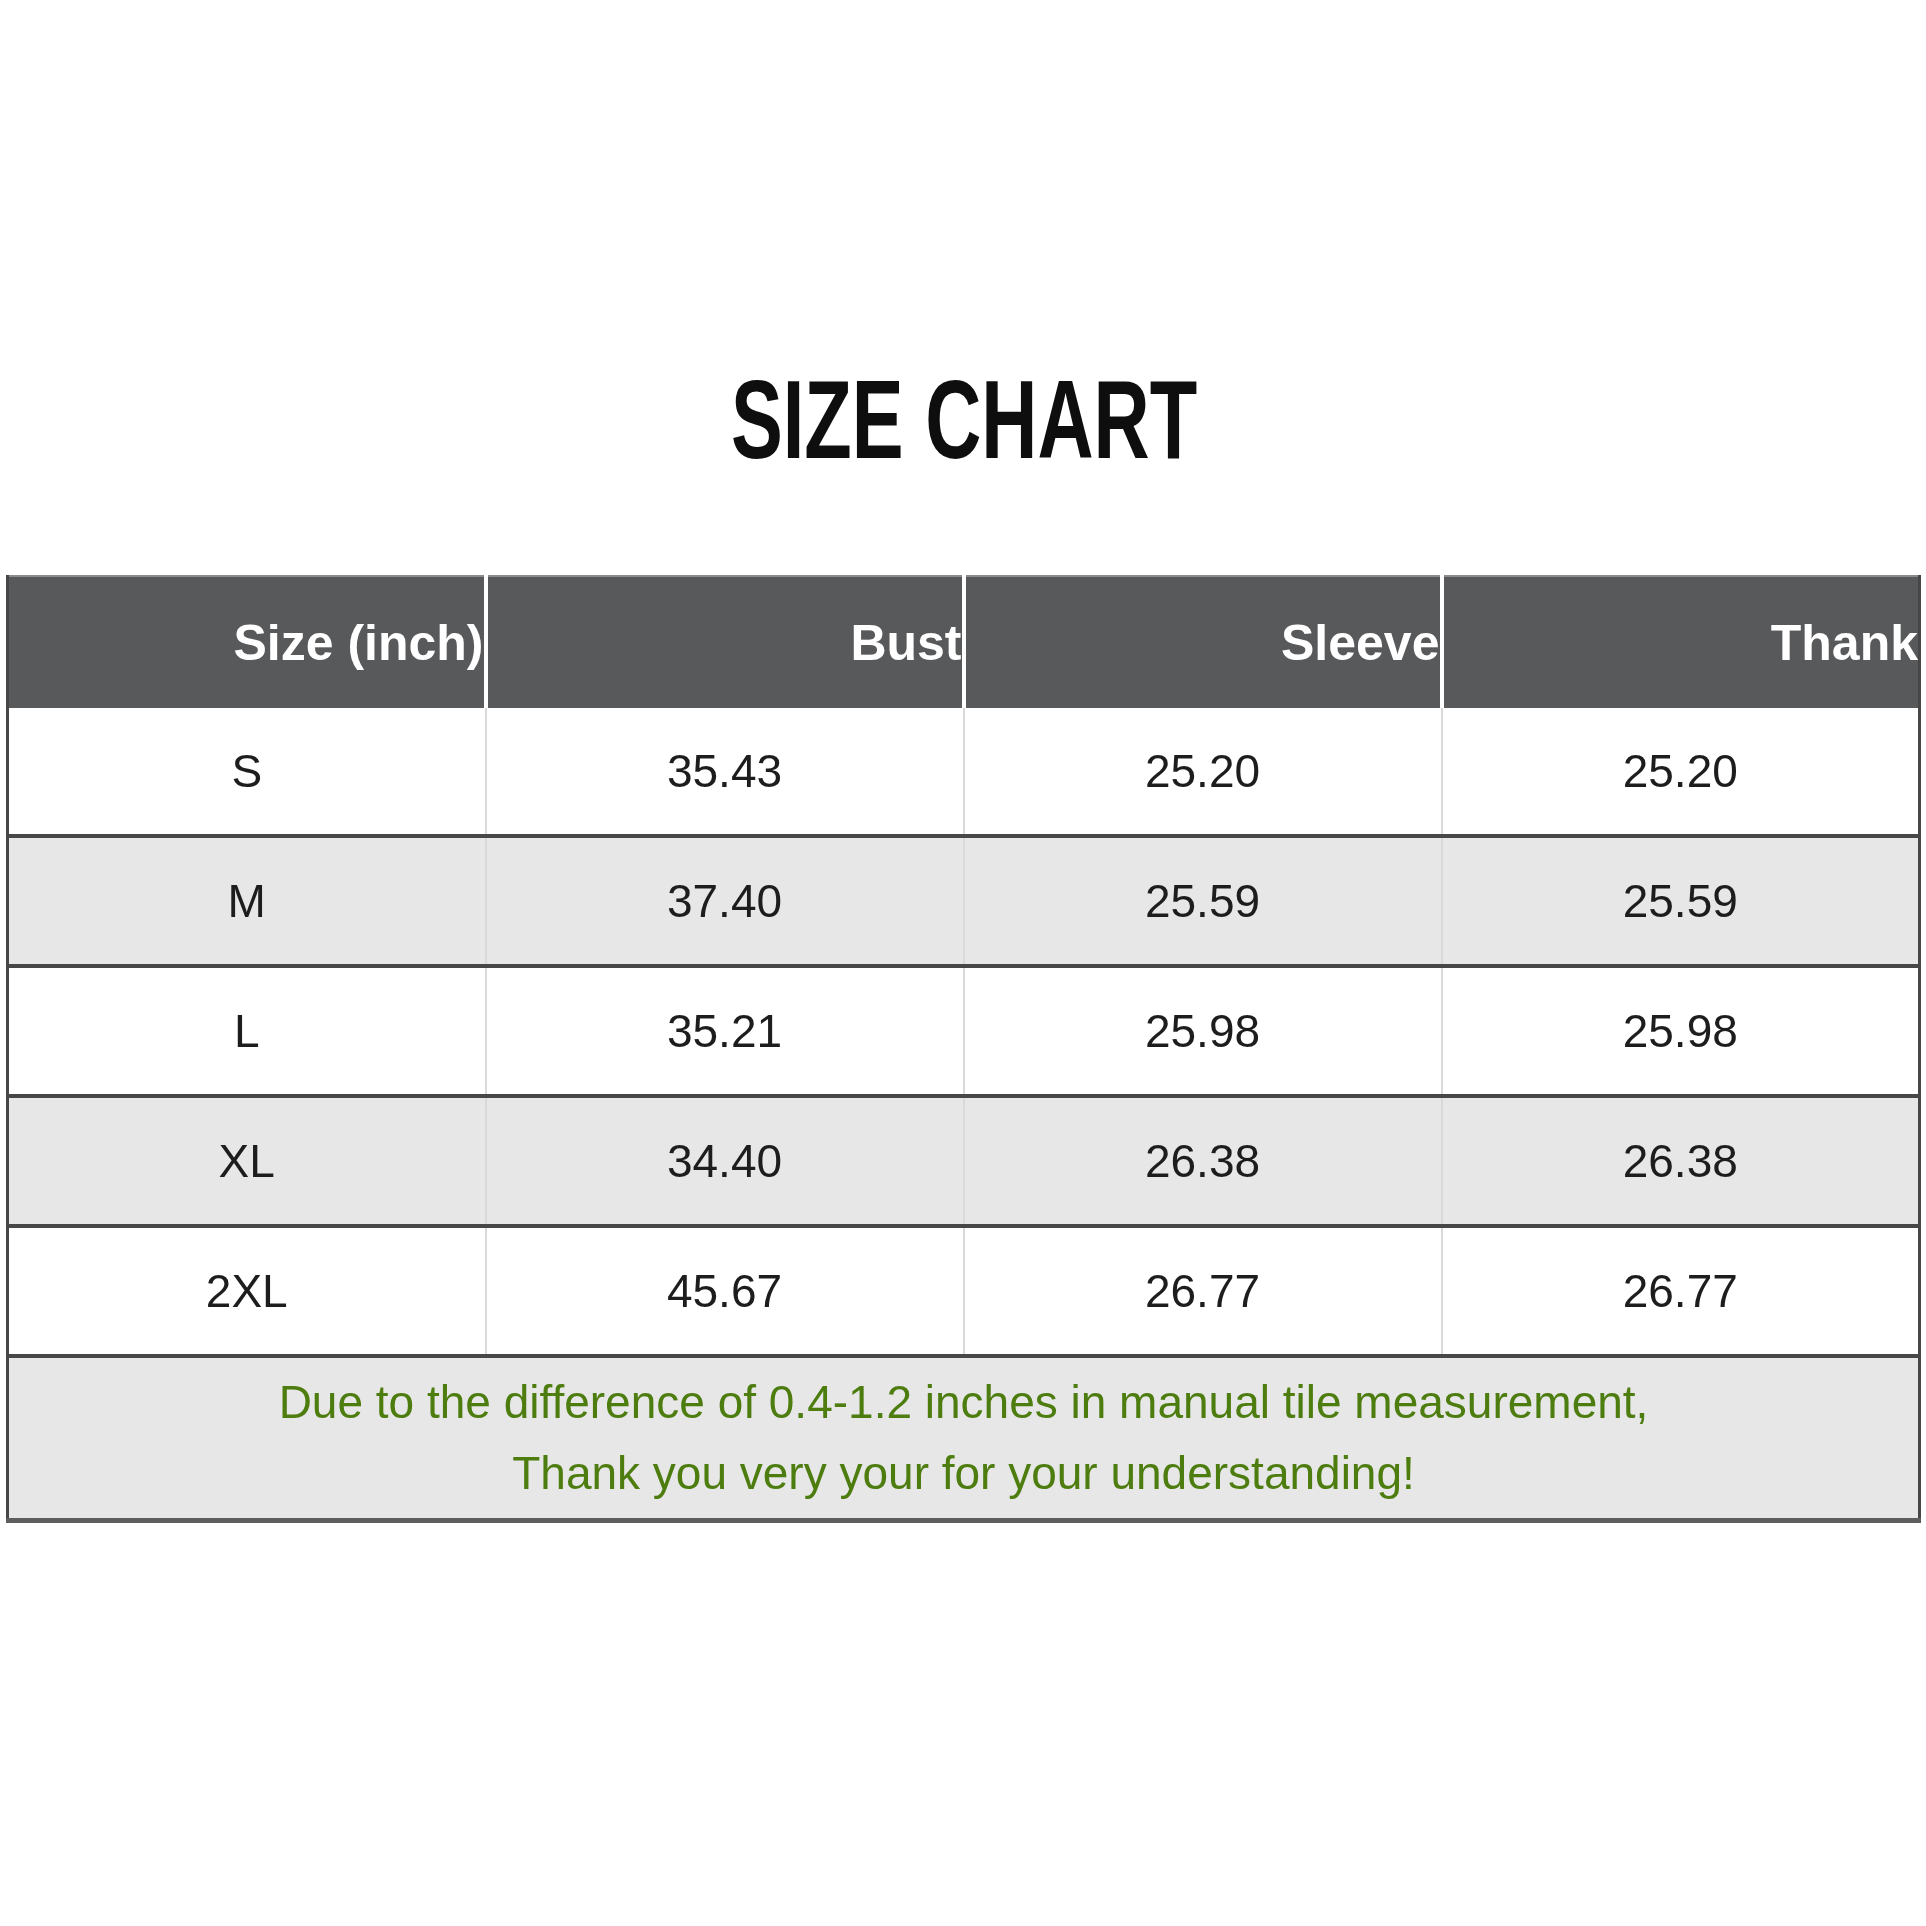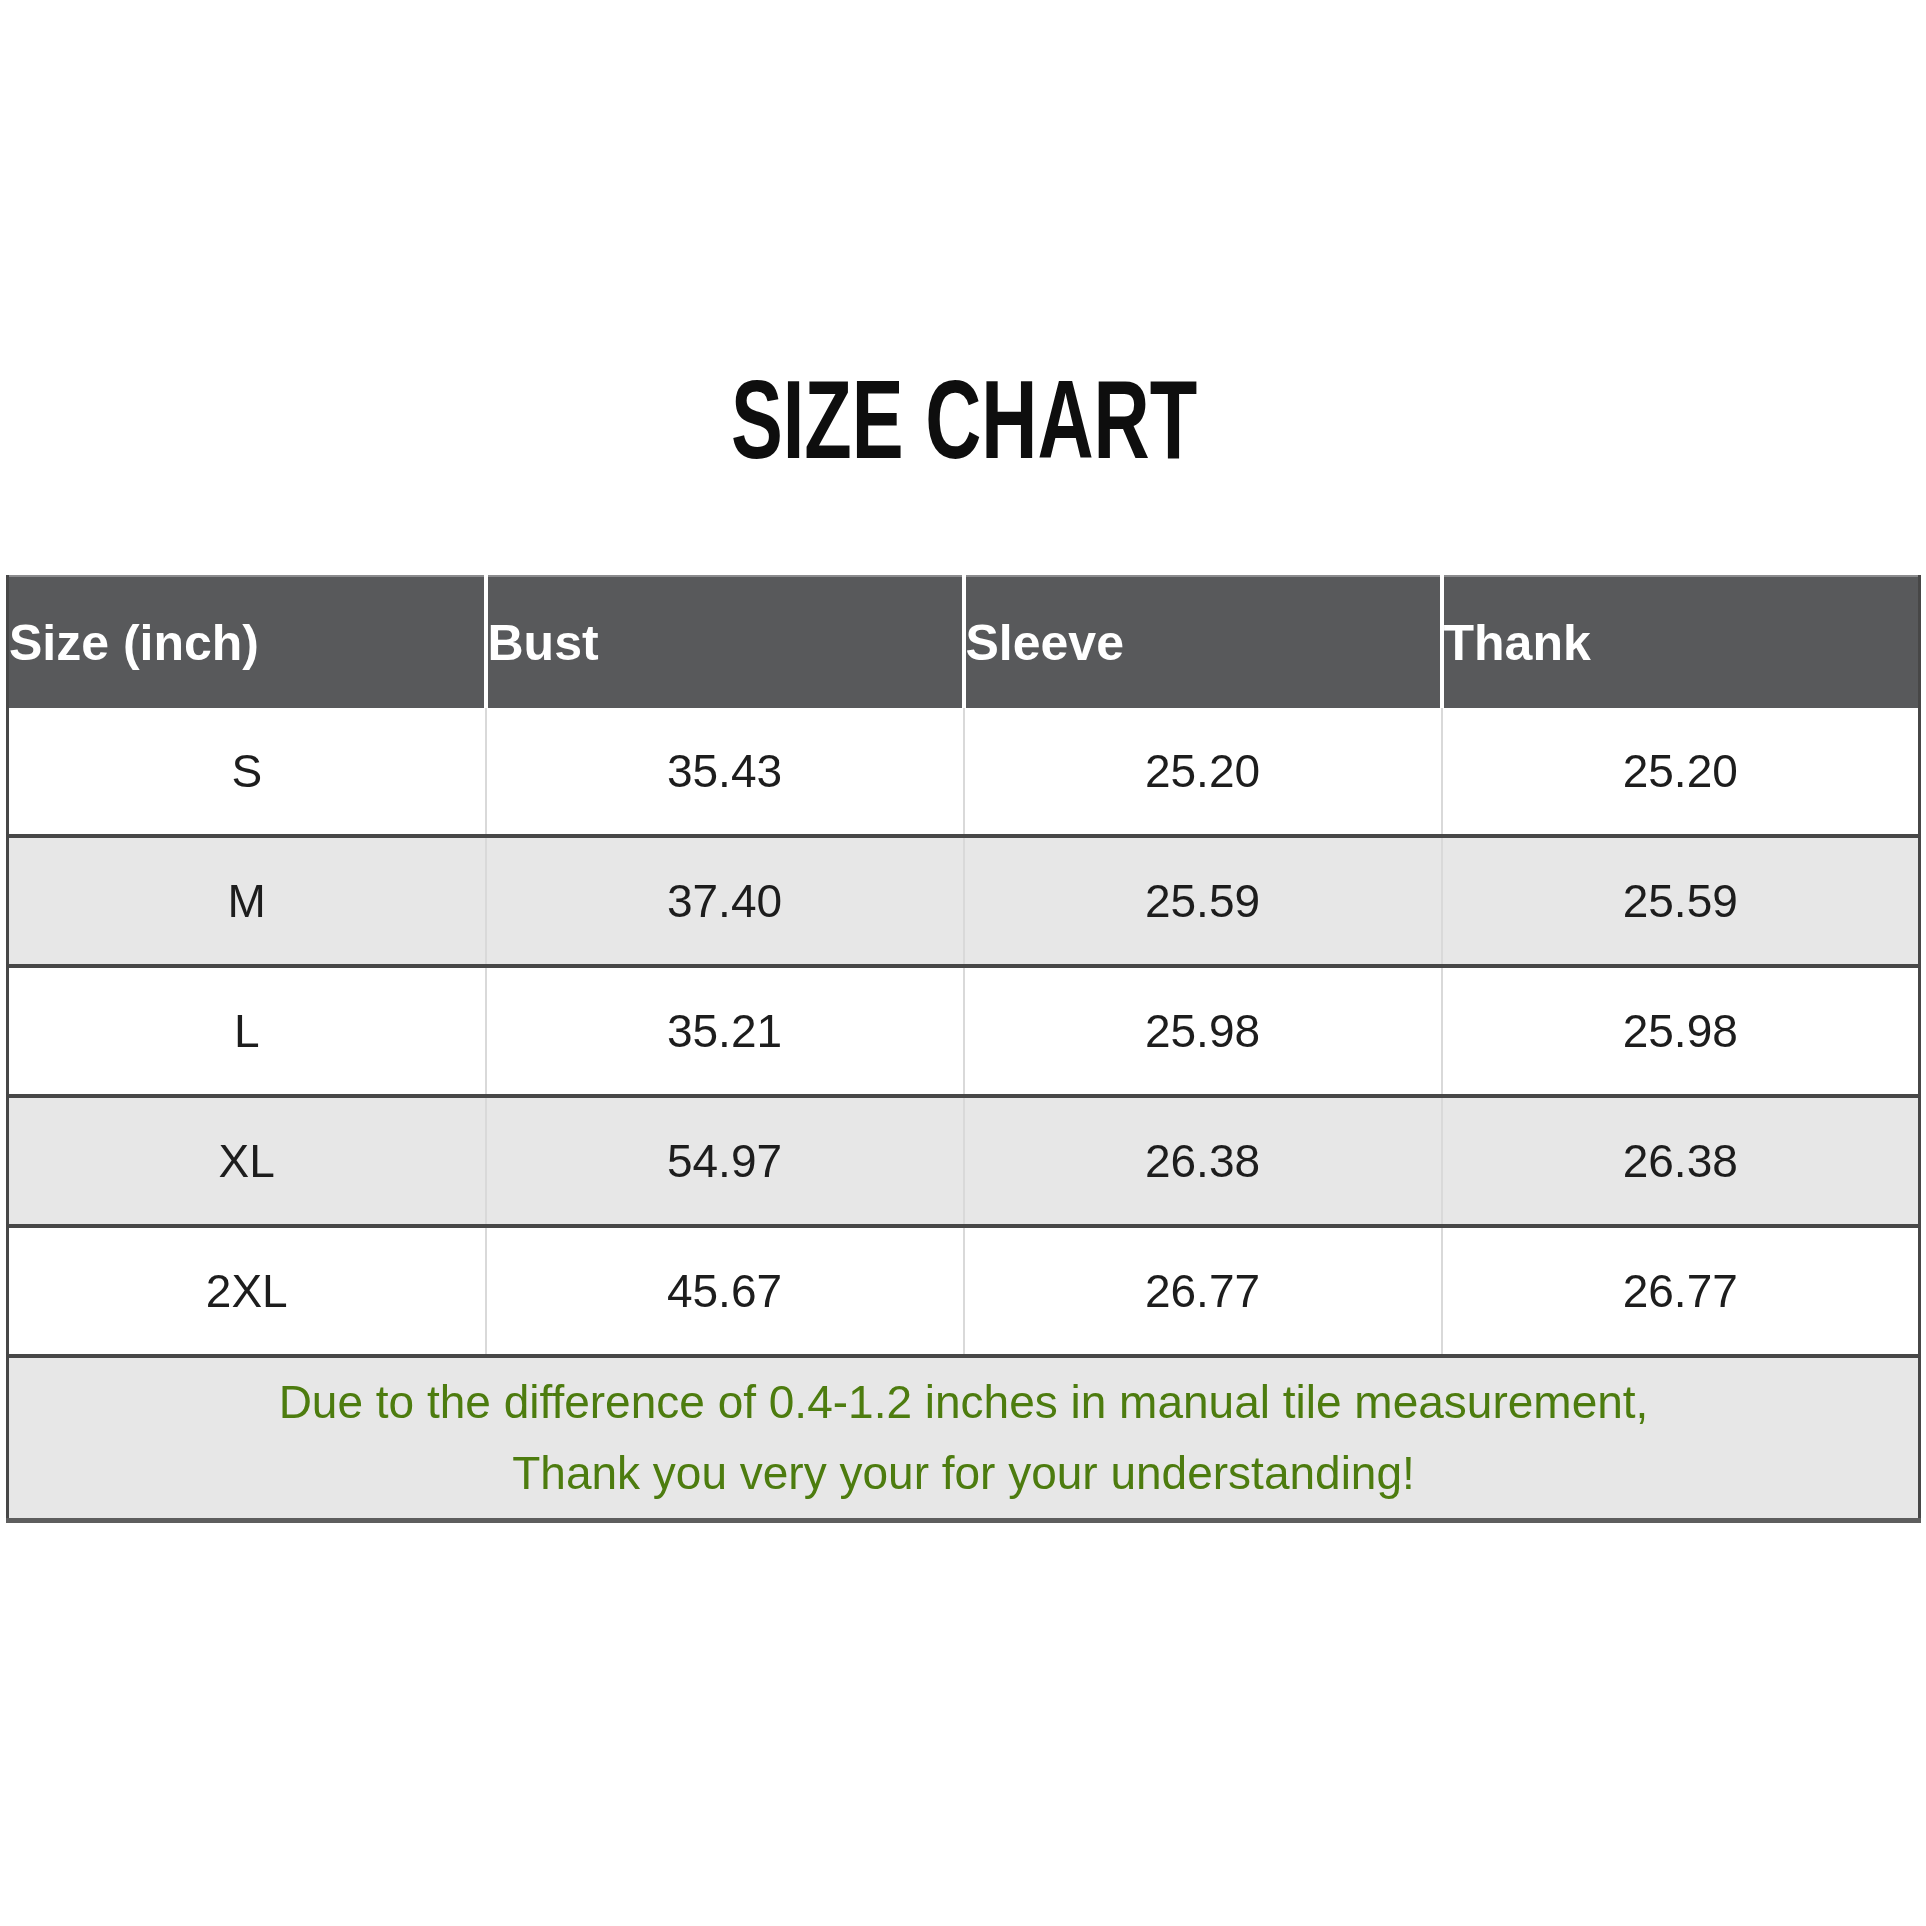--- a/index.html
+++ b/index.html
@@ -43,21 +43,21 @@
     border-left: 3px solid #474747;
     border-right: 3px solid #474747;
     border-top: 2px solid #8c8c8e;
   }
   table.size-table th {
     background: #58595b;
     color: #ffffff;
     font-size: 50px;
     font-weight: 700;
     height: 131px;
-    text-align: left;
+    text-align: right;
     vertical-align: middle;
     border-right: 4px solid #ffffff;
     padding: 0;
   }
   table.size-table th:last-child {
     border-right: none;
   }
   table.size-table td.data-cell {
     text-align: center;
     vertical-align: middle;
@@ -123,21 +123,21 @@
         <td class="data-cell">25.59</td>
       </tr>
       <tr>
         <td class="data-cell">L</td>
         <td class="data-cell">35.21</td>
         <td class="data-cell">25.98</td>
         <td class="data-cell">25.98</td>
       </tr>
       <tr class="alt">
         <td class="data-cell">XL</td>
-        <td class="data-cell">54.97</td>
+        <td class="data-cell">34.40</td>
         <td class="data-cell">26.38</td>
         <td class="data-cell">26.38</td>
       </tr>
       <tr>
         <td class="data-cell">2XL</td>
         <td class="data-cell">45.67</td>
         <td class="data-cell">26.77</td>
         <td class="data-cell">26.77</td>
       </tr>
       <tr>

